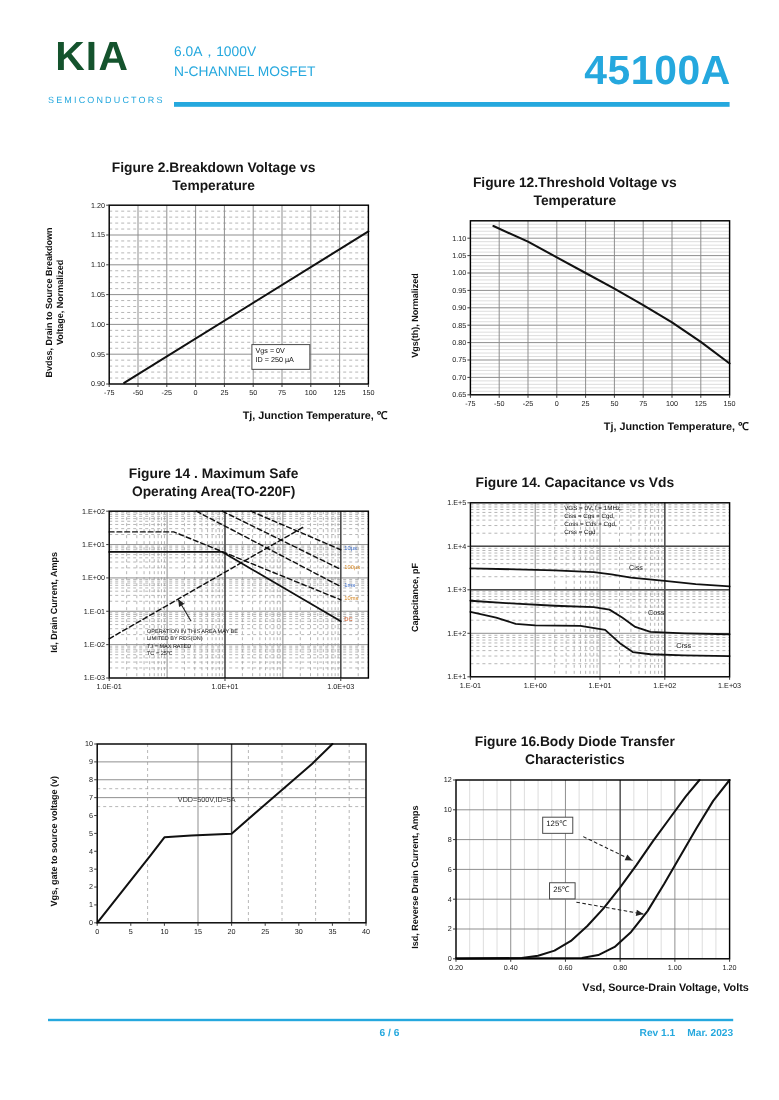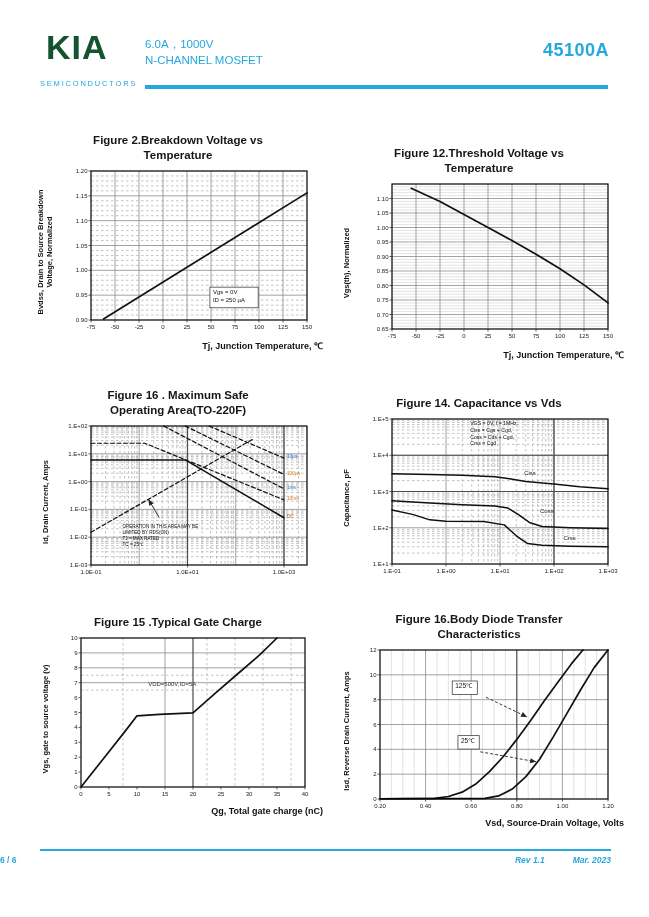--- a/index.html
+++ b/index.html
@@ -3,43 +3,43 @@
 <meta charset="utf-8">
 <style>
   html,body{margin:0;padding:0;background:#fff;}
   body{width:649px;height:917px;position:relative;font-family:"Liberation Sans",sans-serif;overflow:hidden;}
   .page{position:absolute;inset:0;background:#ffffff;}
 
   
   .logo{position:absolute;left:46px;top:28px;font-size:34px;font-weight:800;color:#14532d;letter-spacing:1px;}
   .logo-sub{position:absolute;left:40px;top:79px;font-size:7.5px;font-weight:400;color:#25a8de;letter-spacing:1.8px;}
   .desc{position:absolute;left:145px;top:37px;color:#25a8de;font-weight:400;font-size:11.5px;line-height:1.35;}
-  .part{position:absolute;right:40px;top:40px;color:#25a8de;font-size:18px;font-weight:600;letter-spacing:.5px;}
+  .part{position:absolute;right:40px;top:40px;color:#25a8de;font-size:34px;font-weight:600;letter-spacing:.5px;}
   .hrule{position:absolute;left:145px;right:41px;top:85px;height:4px;background:#25a8de;}
 
   
   .fig{position:absolute;width:290px;}
   .f11{left:33px;top:133px;}
   .f12{left:334px;top:146px;}
   .f13{left:33px;top:388px;}
   .f14{left:334px;top:396px;}
   .f15{left:33px;top:615px;}
   .f16{left:334px;top:612px;}
   .fig-title{font-size:11.5px;font-weight:700;color:#161616;text-align:center;white-space:pre-line;line-height:1.3;margin:0 auto 3px auto;}
   .plot-row{display:flex;align-items:center;}
   .ylab{position:relative;flex:0 0 26px;height:150px;}
   .ylab span{position:absolute;left:50%;top:50%;transform:translate(-50%,-50%) rotate(-90deg);width:148px;text-align:center;font-size:7.5px;font-weight:700;color:#111;line-height:1.15;display:block;}
   .xlab{text-align:right;font-size:9px;font-weight:700;color:#111;margin-top:1px;padding-left:26px;}
   svg.plot{display:block;}
 
   
   .frule{position:absolute;left:40px;right:38px;top:849px;height:2px;background:#25a8de;}
-  .fpage{position:absolute;left:0;right:0;top:855px;text-align:left;color:#25a8de;font-weight:700;font-size:8.5px;}
+  .fpage{position:absolute;left:0;right:0;top:855px;text-align:center;color:#25a8de;font-weight:700;font-size:8.5px;}
   .frev{position:absolute;right:38px;top:855px;color:#25a8de;font-weight:700;font-size:8.5px;}
-  .frev span{margin-left:28px;font-style:italic;}
+  .frev span{margin-left:10px;}
 </style>
 </head>
 <body>
 
 <div class="page">
 
   <div class="logo">KIA</div>
   <div class="logo-sub">SEMICONDUCTORS</div>
   <div class="desc">
     <div>6.0A，1000V</div>
@@ -243,21 +243,21 @@
           <line x1="29.5" x2="32" y1="135.50000000000003" y2="135.50000000000003" stroke="#333" stroke-width="0.8"></line>
           <text x="28.5" y="137.50000000000003" font-size="6" fill="#222" text-anchor="end" font-family="&quot;Liberation Sans&quot;, sans-serif">0.70</text>
           <line x1="29.5" x2="32" y1="150" y2="150" stroke="#333" stroke-width="0.8"></line>
           <text x="28.5" y="152" font-size="6" fill="#222" text-anchor="end" font-family="&quot;Liberation Sans&quot;, sans-serif">0.65</text>
         </svg>
     </div>
     <div class="xlab">Tj, Junction Temperature, ℃</div>
   </section>
 
   <section class="fig f13">
-    <h3 class="fig-title">Figure 16 . Maximum Safe
+    <h3 class="fig-title">Figure 14 . Maximum Safe
 Operating Area(TO-220F)</h3>
     <div class="plot-row">
       <div class="ylab" style="height: 162px;">
           <span>Id, Drain Current, Amps</span>
         </div>
       <svg class="plot" width="258" height="162" viewBox="0 0 258 162">
           <line x1="46.523278545309665" x2="46.523278545309665" y1="5" y2="144" stroke="#9a9a9a" stroke-width="0.6" stroke-dasharray="2.5,2.5"></line>
           <line x1="55.018851881843915" x2="55.018851881843915" y1="5" y2="144" stroke="#9a9a9a" stroke-width="0.6" stroke-dasharray="2.5,2.5"></line>
           <line x1="61.04655709061932" x2="61.04655709061932" y1="5" y2="144" stroke="#9a9a9a" stroke-width="0.6" stroke-dasharray="2.5,2.5"></line>
           <line x1="65.72200848422935" x2="65.72200848422935" y1="5" y2="144" stroke="#9a9a9a" stroke-width="0.6" stroke-dasharray="2.5,2.5"></line>
@@ -473,21 +473,20 @@
           <text x="28.5" y="79.5" font-size="6" fill="#222" text-anchor="end" font-family="&quot;Liberation Sans&quot;, sans-serif">1.E+3</text>
           <line x1="29.5" x2="32" y1="113.75" y2="113.75" stroke="#333" stroke-width="0.8"></line>
           <text x="28.5" y="115.75" font-size="6" fill="#222" text-anchor="end" font-family="&quot;Liberation Sans&quot;, sans-serif">1.E+2</text>
           <line x1="29.5" x2="32" y1="150" y2="150" stroke="#333" stroke-width="0.8"></line>
           <text x="28.5" y="152" font-size="6" fill="#222" text-anchor="end" font-family="&quot;Liberation Sans&quot;, sans-serif">1.E+1</text>
         </svg>
     </div>
   </section>
 
   <section class="fig f15">
-    <h3 class="fig-title">Figure 15 .Typical Gate Charge</h3>
     <div class="plot-row">
       <div class="ylab" style="height: 172px;">
           <span>Vgs, gate to source voltage (v)</span>
         </div>
       <svg class="plot" width="258" height="172" viewBox="0 0 258 172">
           <line x1="64" x2="64" y1="5" y2="154" stroke="#9a9a9a" stroke-width="0.6" stroke-dasharray="2.5,2.5"></line>
           <line x1="148" x2="148" y1="5" y2="154" stroke="#9a9a9a" stroke-width="0.6" stroke-dasharray="2.5,2.5"></line>
           <line x1="176" x2="176" y1="5" y2="154" stroke="#9a9a9a" stroke-width="0.6" stroke-dasharray="2.5,2.5"></line>
           <line x1="204" x2="204" y1="5" y2="154" stroke="#9a9a9a" stroke-width="0.6" stroke-dasharray="2.5,2.5"></line>
           <line x1="232" x2="232" y1="5" y2="154" stroke="#9a9a9a" stroke-width="0.6" stroke-dasharray="2.5,2.5"></line>
@@ -536,21 +535,20 @@
           <line x1="19.5" x2="22" y1="49.7" y2="49.7" stroke="#333" stroke-width="0.8"></line>
           <text x="18.5" y="51.7" font-size="6" fill="#222" text-anchor="end" font-family="&quot;Liberation Sans&quot;, sans-serif">7</text>
           <line x1="19.5" x2="22" y1="34.8" y2="34.8" stroke="#333" stroke-width="0.8"></line>
           <text x="18.5" y="36.8" font-size="6" fill="#222" text-anchor="end" font-family="&quot;Liberation Sans&quot;, sans-serif">8</text>
           <line x1="19.5" x2="22" y1="19.900000000000006" y2="19.900000000000006" stroke="#333" stroke-width="0.8"></line>
           <text x="18.5" y="21.900000000000006" font-size="6" fill="#222" text-anchor="end" font-family="&quot;Liberation Sans&quot;, sans-serif">9</text>
           <line x1="19.5" x2="22" y1="5" y2="5" stroke="#333" stroke-width="0.8"></line>
           <text x="18.5" y="7" font-size="6" fill="#222" text-anchor="end" font-family="&quot;Liberation Sans&quot;, sans-serif">10</text>
         </svg>
     </div>
-    <div class="xlab">Qg, Total gate charge (nC)</div>
   </section>
 
   <section class="fig f16">
     <h3 class="fig-title">Figure 16.Body Diode Transfer
 Characteristics</h3>
     <div class="plot-row">
       <div class="ylab" style="height: 172px;">
           <span>Isd, Reverse Drain Current, Amps</span>
         </div>
       <svg class="plot" width="258" height="172" viewBox="0 0 258 172">

